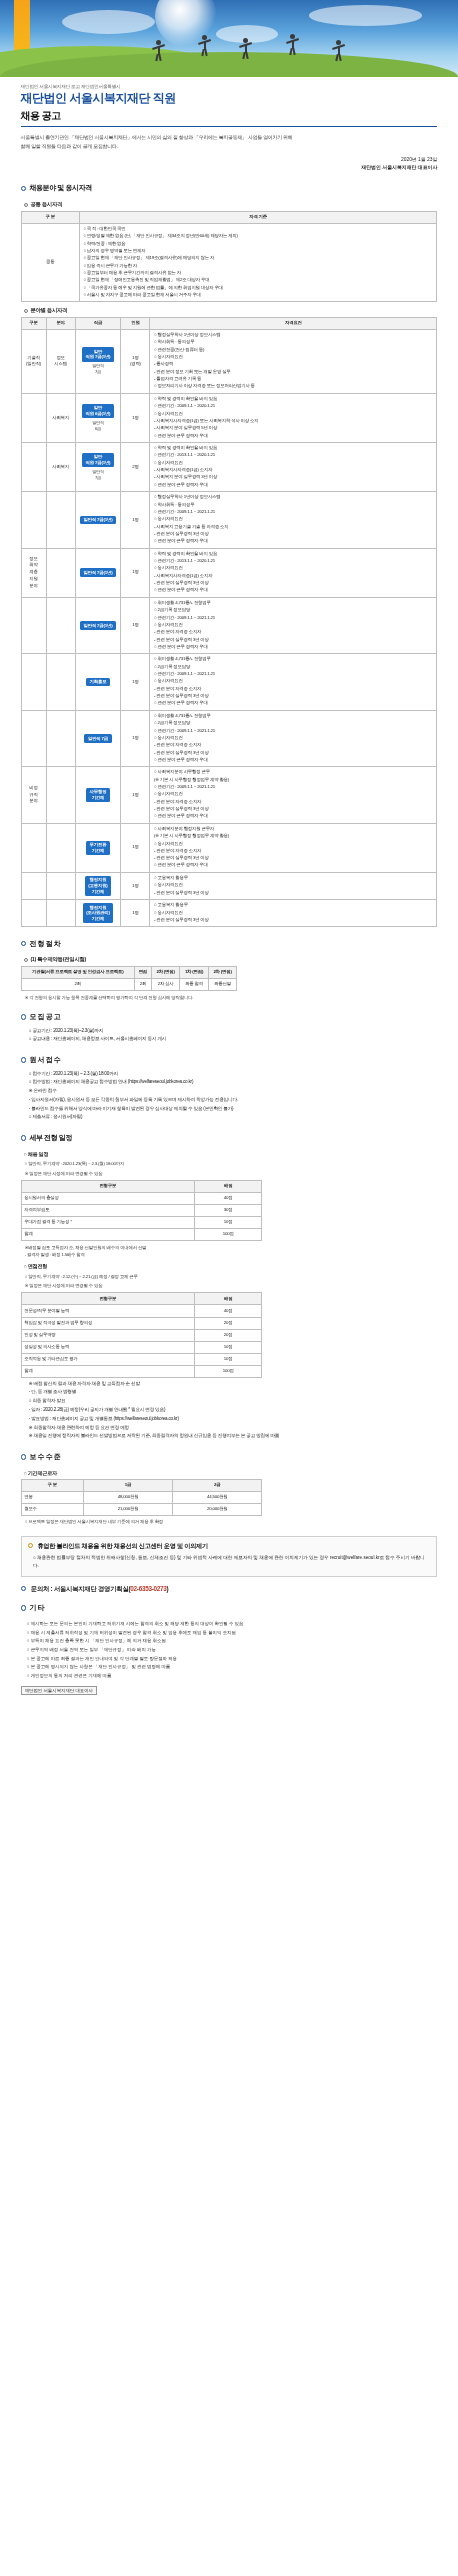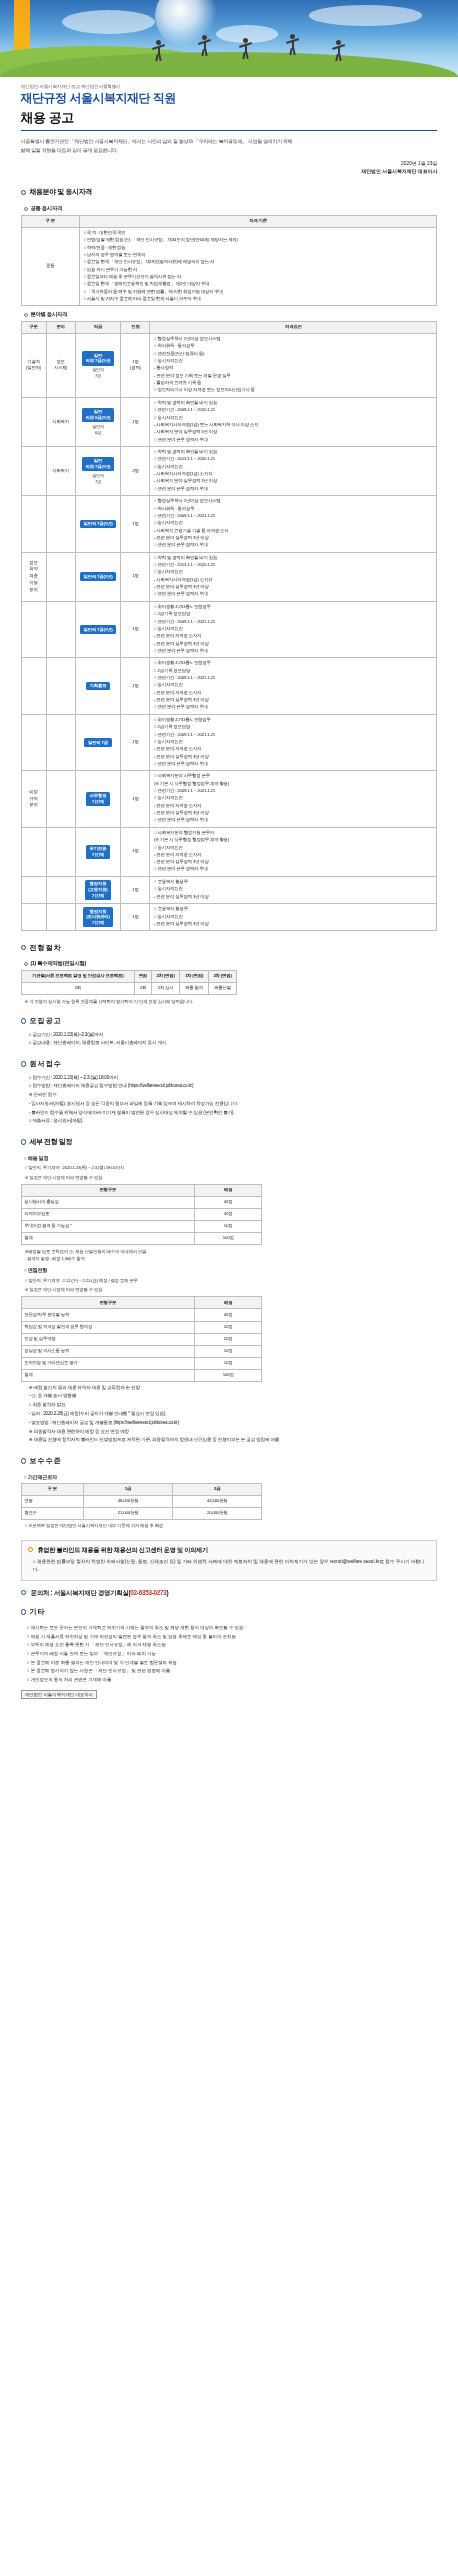--- a/index.html
+++ b/index.html
@@ -64,21 +64,21 @@
     border-left:7.7px solid #f6c01a; border-right:7.7px solid #f6c01a; border-bottom:6.2px solid transparent;
   }
 
   
   .titlewrap { padding: 7.2px 20.6px 2.1px 20.6px; }
   .org-small { font-size: 4.6px; color:#666; letter-spacing:-0.2px; }
   .title-main {
     font-size: 12px; font-weight:bold; color:#1a4f9c; letter-spacing:-0.5px; margin-top:1px;
   }
   .title-sub {
-    font-size: 13px; font-weight:bold; color:#111; letter-spacing:-0.5px; margin-top:2.1px;
+    font-size: 10px; font-weight:bold; color:#111; letter-spacing:-0.5px; margin-top:2.1px;
   }
   .title-rule { border-top:1px solid #1a4f9c; margin-top:3.1px; }
 
   .intro {
     padding: 4.1px 20.6px 0 20.6px;
     font-size: 4.9px; line-height:1.7; color:#333; letter-spacing:-0.2px;
   }
   .intro .line2 { margin-top:1px; }
   .sign {
     text-align:right; padding: 5.2px 20.6px 0 20.6px; font-size:4.9px; line-height:1.6; color:#222;
@@ -200,21 +200,21 @@
         <div class="head"></div>
         <div class="body"></div>
         <div class="arms"></div>
         <div class="legs"></div>
         <div class="legs2"></div>
       </div>
   </div>
 
   <div class="titlewrap">
     <div class="org-small">재단법인 서울시복지재단 로고 재단법인서울특별시</div>
-    <div class="title-main">재단규정 서울시복지재단 직원</div>
+    <div class="title-main">재단법인 서울시복지재단 직원</div>
     <div class="title-sub">채용 공고</div>
     <div class="title-rule"></div>
   </div>
 
   <div class="intro">
     <div>서울특별시 출연기관인 「재단법인 서울시복지재단」에서는 시민의 삶의 질 향상과 「우리에는 복지공동체」 사업을 열어가기 위해</div>
     <div class="line2">함께 일할 직원을 다음과 같이 공개 모집합니다.</div>
   </div>
 
   <div class="sign">

